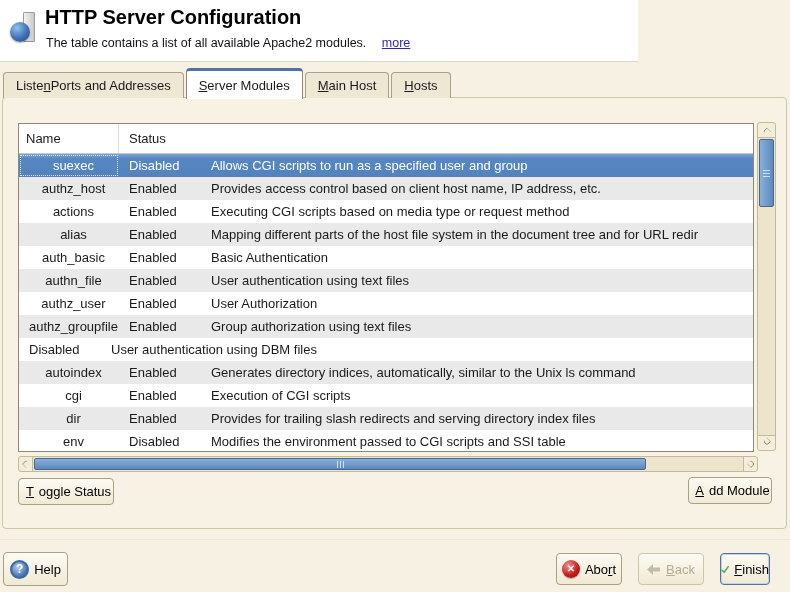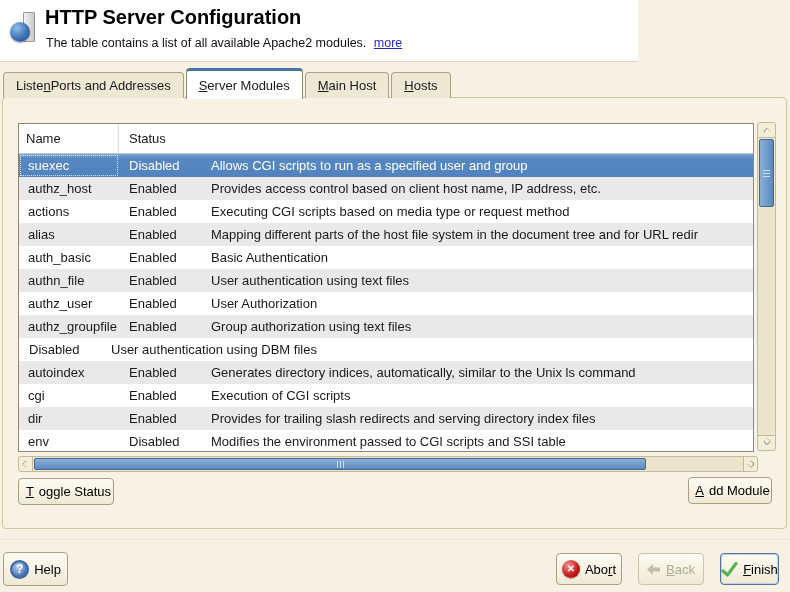--- a/index.html
+++ b/index.html
@@ -14,21 +14,21 @@
   .hdr { position:absolute; top:0; left:0; width:638px; height:62px;
          background:#ffffff; border-bottom:1px solid #d9d6ca; }
   .hdr-icon { position:absolute; left:10px; top:12px; width:30px; height:36px; }
   .hdr-icon .tower { position:absolute; left:13px; top:0; width:12px; height:30px;
          background:linear-gradient(90deg,#f2f2f2,#c9c9c9); border:1px solid #9a9a9a; border-radius:1px; }
   .hdr-icon .globe { position:absolute; left:0; top:10px; width:20px; height:20px; border-radius:50%;
          background:radial-gradient(circle at 35% 30%, #8fc0e8, #3f6fb4 55%, #27497f);
          box-shadow:0 1px 2px rgba(0,0,0,.35); }
   .hdr-title { position:absolute; left:45px; top:6px; font-size:20px; font-weight:bold; color:#000; }
   .hdr-sub { position:absolute; left:46px; top:36px; font-size:12.5px; color:#111; }
-  .hdr-sub .more { color:#2a2ac0; text-decoration:underline; margin-left:4px; cursor:pointer; }
+  .hdr-sub .more { color:#2a2ac0; text-decoration:underline; margin-left:12px; cursor:pointer; }
   
   .tabbar { position:absolute; left:3px; top:68px; height:30px; display:flex; align-items:flex-end; z-index:3; }
   .tab { height:26px; padding:0 12px; display:flex; align-items:center;
          background:#ede7d3; border:1px solid #a9a089; border-bottom:none;
          border-radius:4px 4px 0 0; margin-right:2px; cursor:pointer; white-space:nowrap; }
   .tab.active { height:31px; margin-bottom:-1px; background:#ffffff;
          border-top:3px solid #4d74a8; border-left:1px solid #8f8874; border-right:1px solid #8f8874; }
   .tab u { text-decoration:underline; }
   
   .panel { position:absolute; left:2px; top:97px; width:785px; height:432px;
@@ -39,21 +39,21 @@
   .thead { display:flex; height:30px; background:#fff; border-bottom:1px solid #c6c6c6; }
   .th { display:flex; align-items:center; border-right:1px solid #dcdcdc; color:#1a1a1a; }
   .th:last-child { border-right:none; }
   .th-name { width:100px; padding-left:7px; }
   .th-status { width:82px; padding-left:10px; }
   .th-desc { flex:1; padding-left:10px; }
   .trow { display:flex; height:23px; line-height:23px; white-space:nowrap; cursor:default; }
   .trow.alt { background:#e9e9e9; }
   .trow.selected { background:linear-gradient(#7aa5d8 0%, #5787c1 20%, #5383be 100%); color:#fff; }
   .cell { overflow:hidden; white-space:nowrap; }
-  .cell-name { width:100px; padding-left:9px; }
+  .cell-name { width:100px; padding-left:9px;text-align:center; }
   .cell-status { width:82px; padding-left:10px; }
   .cell-desc { flex:1; padding-left:10px; }
   .trow.selected .cell-name { outline:1px dotted #d8e6f5; outline-offset:-2px; }
   
   .vsb { position:absolute; left:757px; top:122px; width:19px; height:329px;
          background:#ece5cc; border:1px solid #c3ba9a; border-radius:3px; z-index:2; }
   .vsb .sb-btn { position:absolute; left:0; width:17px; height:15px; background:#f3edd9; cursor:pointer; }
   .vsb .up { top:0; border-bottom:1px solid #c3ba9a; border-radius:3px 3px 0 0; }
   .vsb .down { bottom:0; border-top:1px solid #c3ba9a; border-radius:0 0 3px 3px; }
   .vthumb { position:absolute; left:1px; top:16px; width:15px; height:68px;
@@ -78,21 +78,21 @@
   
   .btn { position:absolute; display:flex; align-items:center; justify-content:center; gap:5px;
          background:linear-gradient(#fcfaf2,#f0e9d4); border:1px solid #a89f84; border-radius:4px;
          font-size:13px; color:#000; cursor:pointer; white-space:nowrap; z-index:2; }
   .btn u { text-decoration:underline; }
   .btn-toggle { left:18px; top:478px; width:96px; height:27px; }
   .btn-add { left:688px; top:477px; width:84px; height:27px; }
   .btn-help { left:3px; top:552px; width:65px; height:34px; }
   .btn-abort { left:556px; top:553px; width:66px; height:32px; }
   .btn-back { left:638px; top:553px; width:66px; height:32px; color:#b3aa8f; border-color:#cdc5aa; cursor:default; }
-  .btn-finish { left:720px; top:553px; width:59px; height:32px;
+  .btn-finish { left:720px; top:553px; width:50px; height:32px;
                 border:1px solid #54739f; box-shadow:inset 0 0 0 1px #c6d2e4; }
   
   .footline { position:absolute; left:0; top:539px; width:790px; height:1px; background:#ece5d1; }
   
   .ico-help { width:19px; height:19px; border-radius:50%;
               background:radial-gradient(circle at 40% 35%, #b9d0ea, #4a79b8 65%, #35609c);
               border:2px solid #3c68a4; color:#fff; font-weight:bold; font-size:12px;
               display:flex; align-items:center; justify-content:center; }
   .ico-abort { width:18px; height:18px; border-radius:50%;
                background:radial-gradient(circle at 35% 30%, #f29090, #c41616 60%, #8e0e0e);

